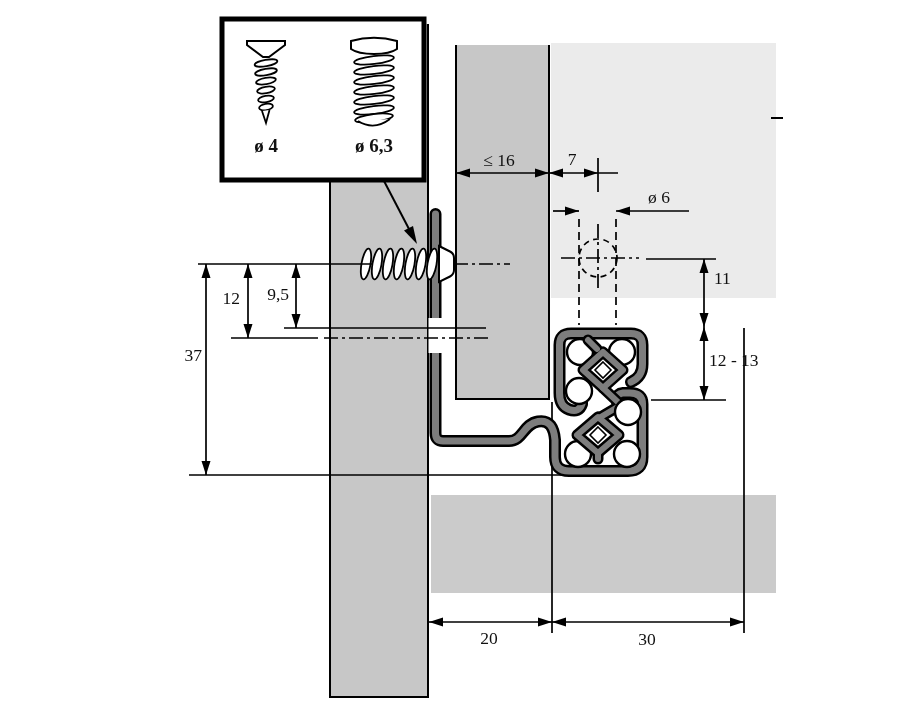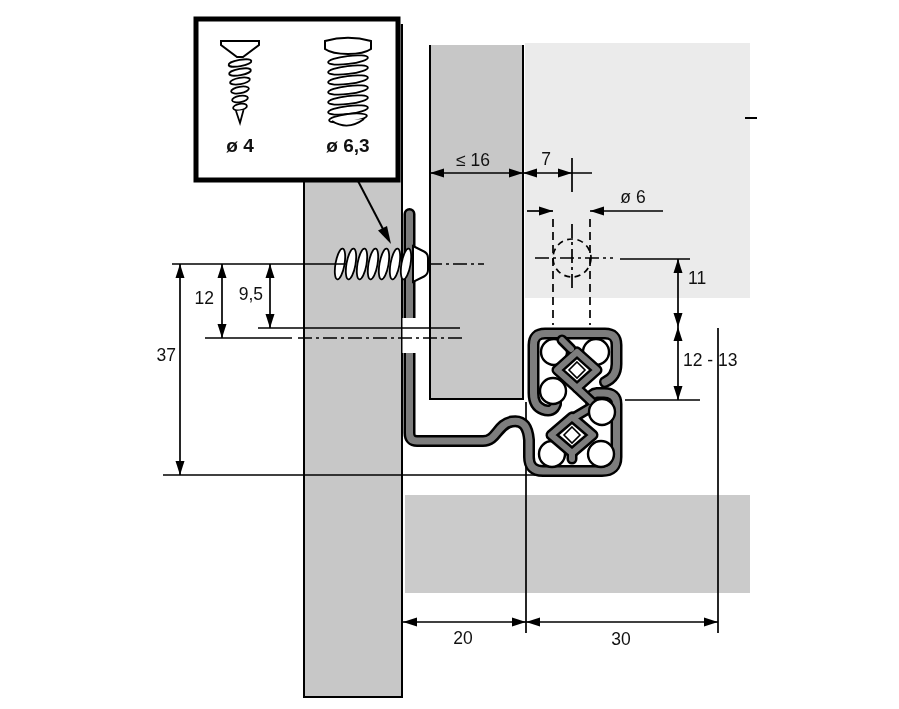--- a/index.html
+++ b/index.html
@@ -1,17 +1,17 @@
 <!DOCTYPE html>
 <html style="--paper: #ffffff; --panel: #c7c7c7; --panel-light: #ebebeb; --bar: #c9c9c9; --band: #cbcbcb; --metal: #7d7d7d; --line: #000000;"><head>
 <meta charset="utf-8">
 <style>
   html,body{margin:0;padding:0;background:#fff;}
   .stage{position:relative;width:804px;height:709px;background:var(--paper,#fff);
-         font-family:Liberation Sans, sans-serif;}
+         font-family:Liberation Serif, serif;margin-left:26px;}
   svg{display:block;}
   .panel{fill:var(--panel,#c7c7c7);}
   .panel-mid{fill:var(--panel,#c7c7c7);}
   .light{fill:var(--panel-light,#ebebeb);}
   .band{fill:var(--band,#cbcbcb);}
   .edge{stroke:var(--line,#000);stroke-width:2;fill:none;}
   .dim{stroke:var(--line,#000);stroke-width:1.7;fill:none;}
   .dimfill{fill:var(--line,#000);stroke:none;}
   .mblack{stroke:var(--line,#000);fill:none;stroke-linecap:round;stroke-linejoin:round;}
   .mgray{stroke:var(--metal,#7d7d7d);fill:none;stroke-linecap:round;stroke-linejoin:round;}

